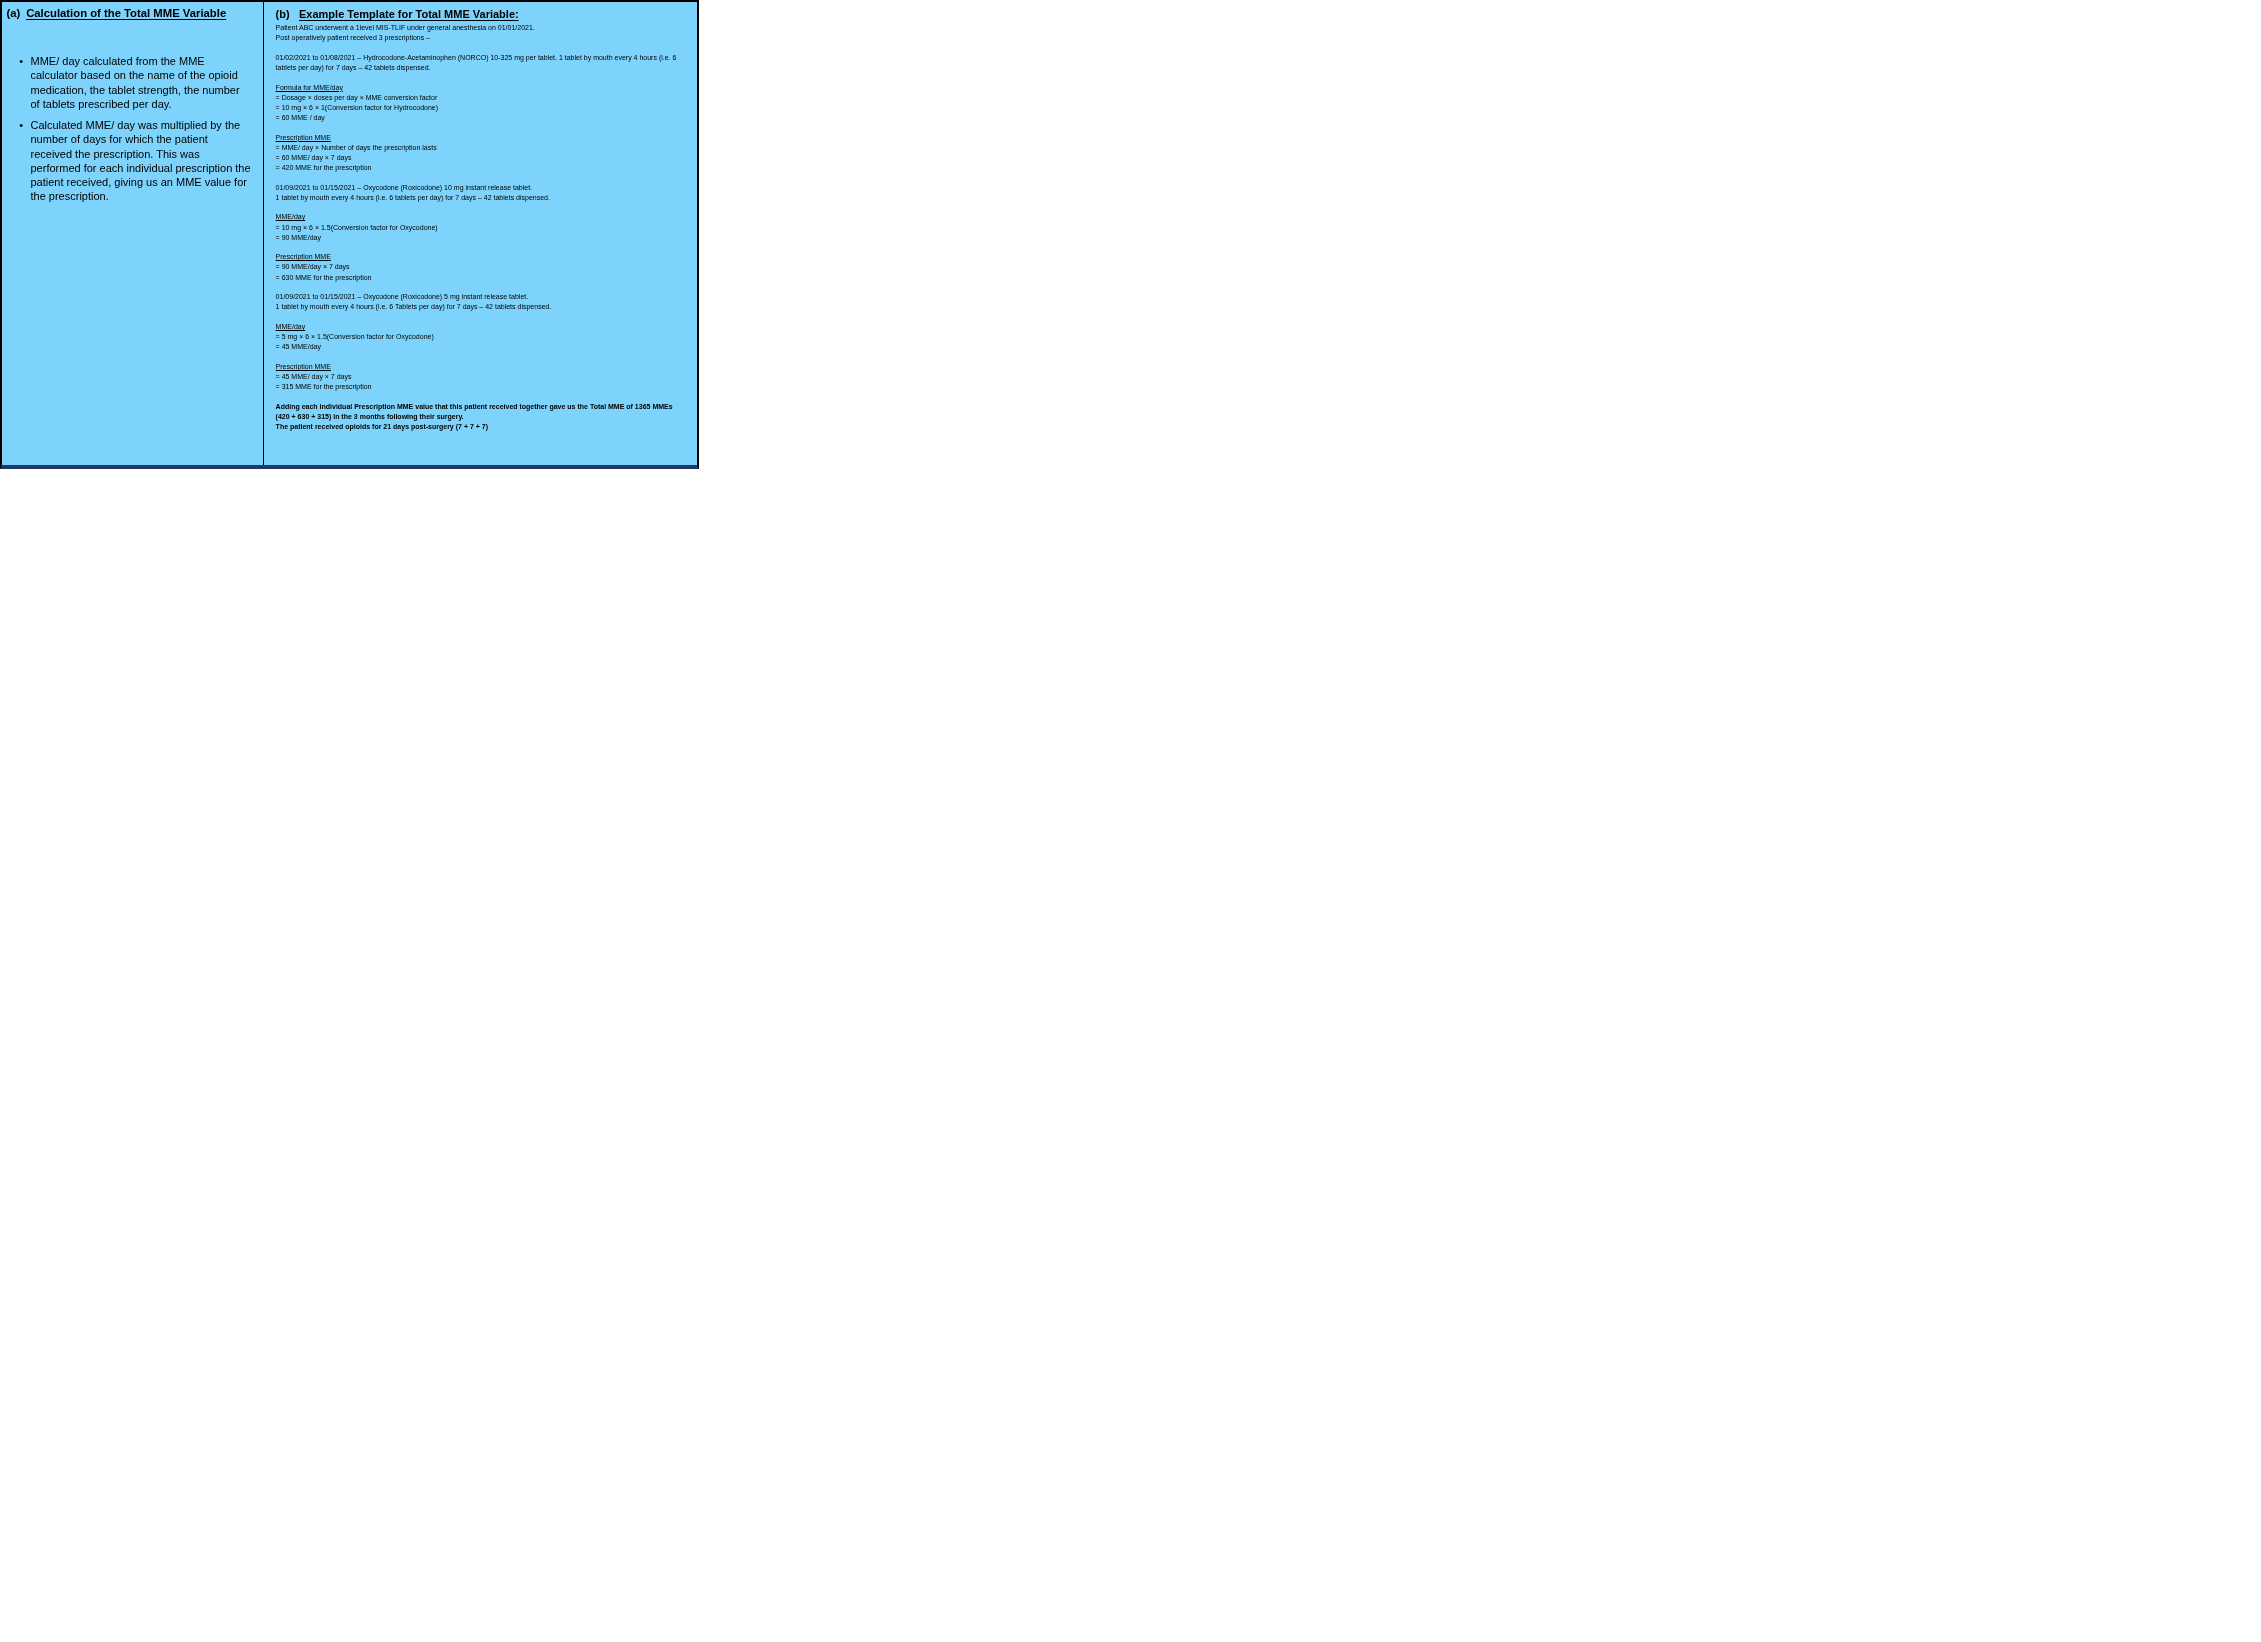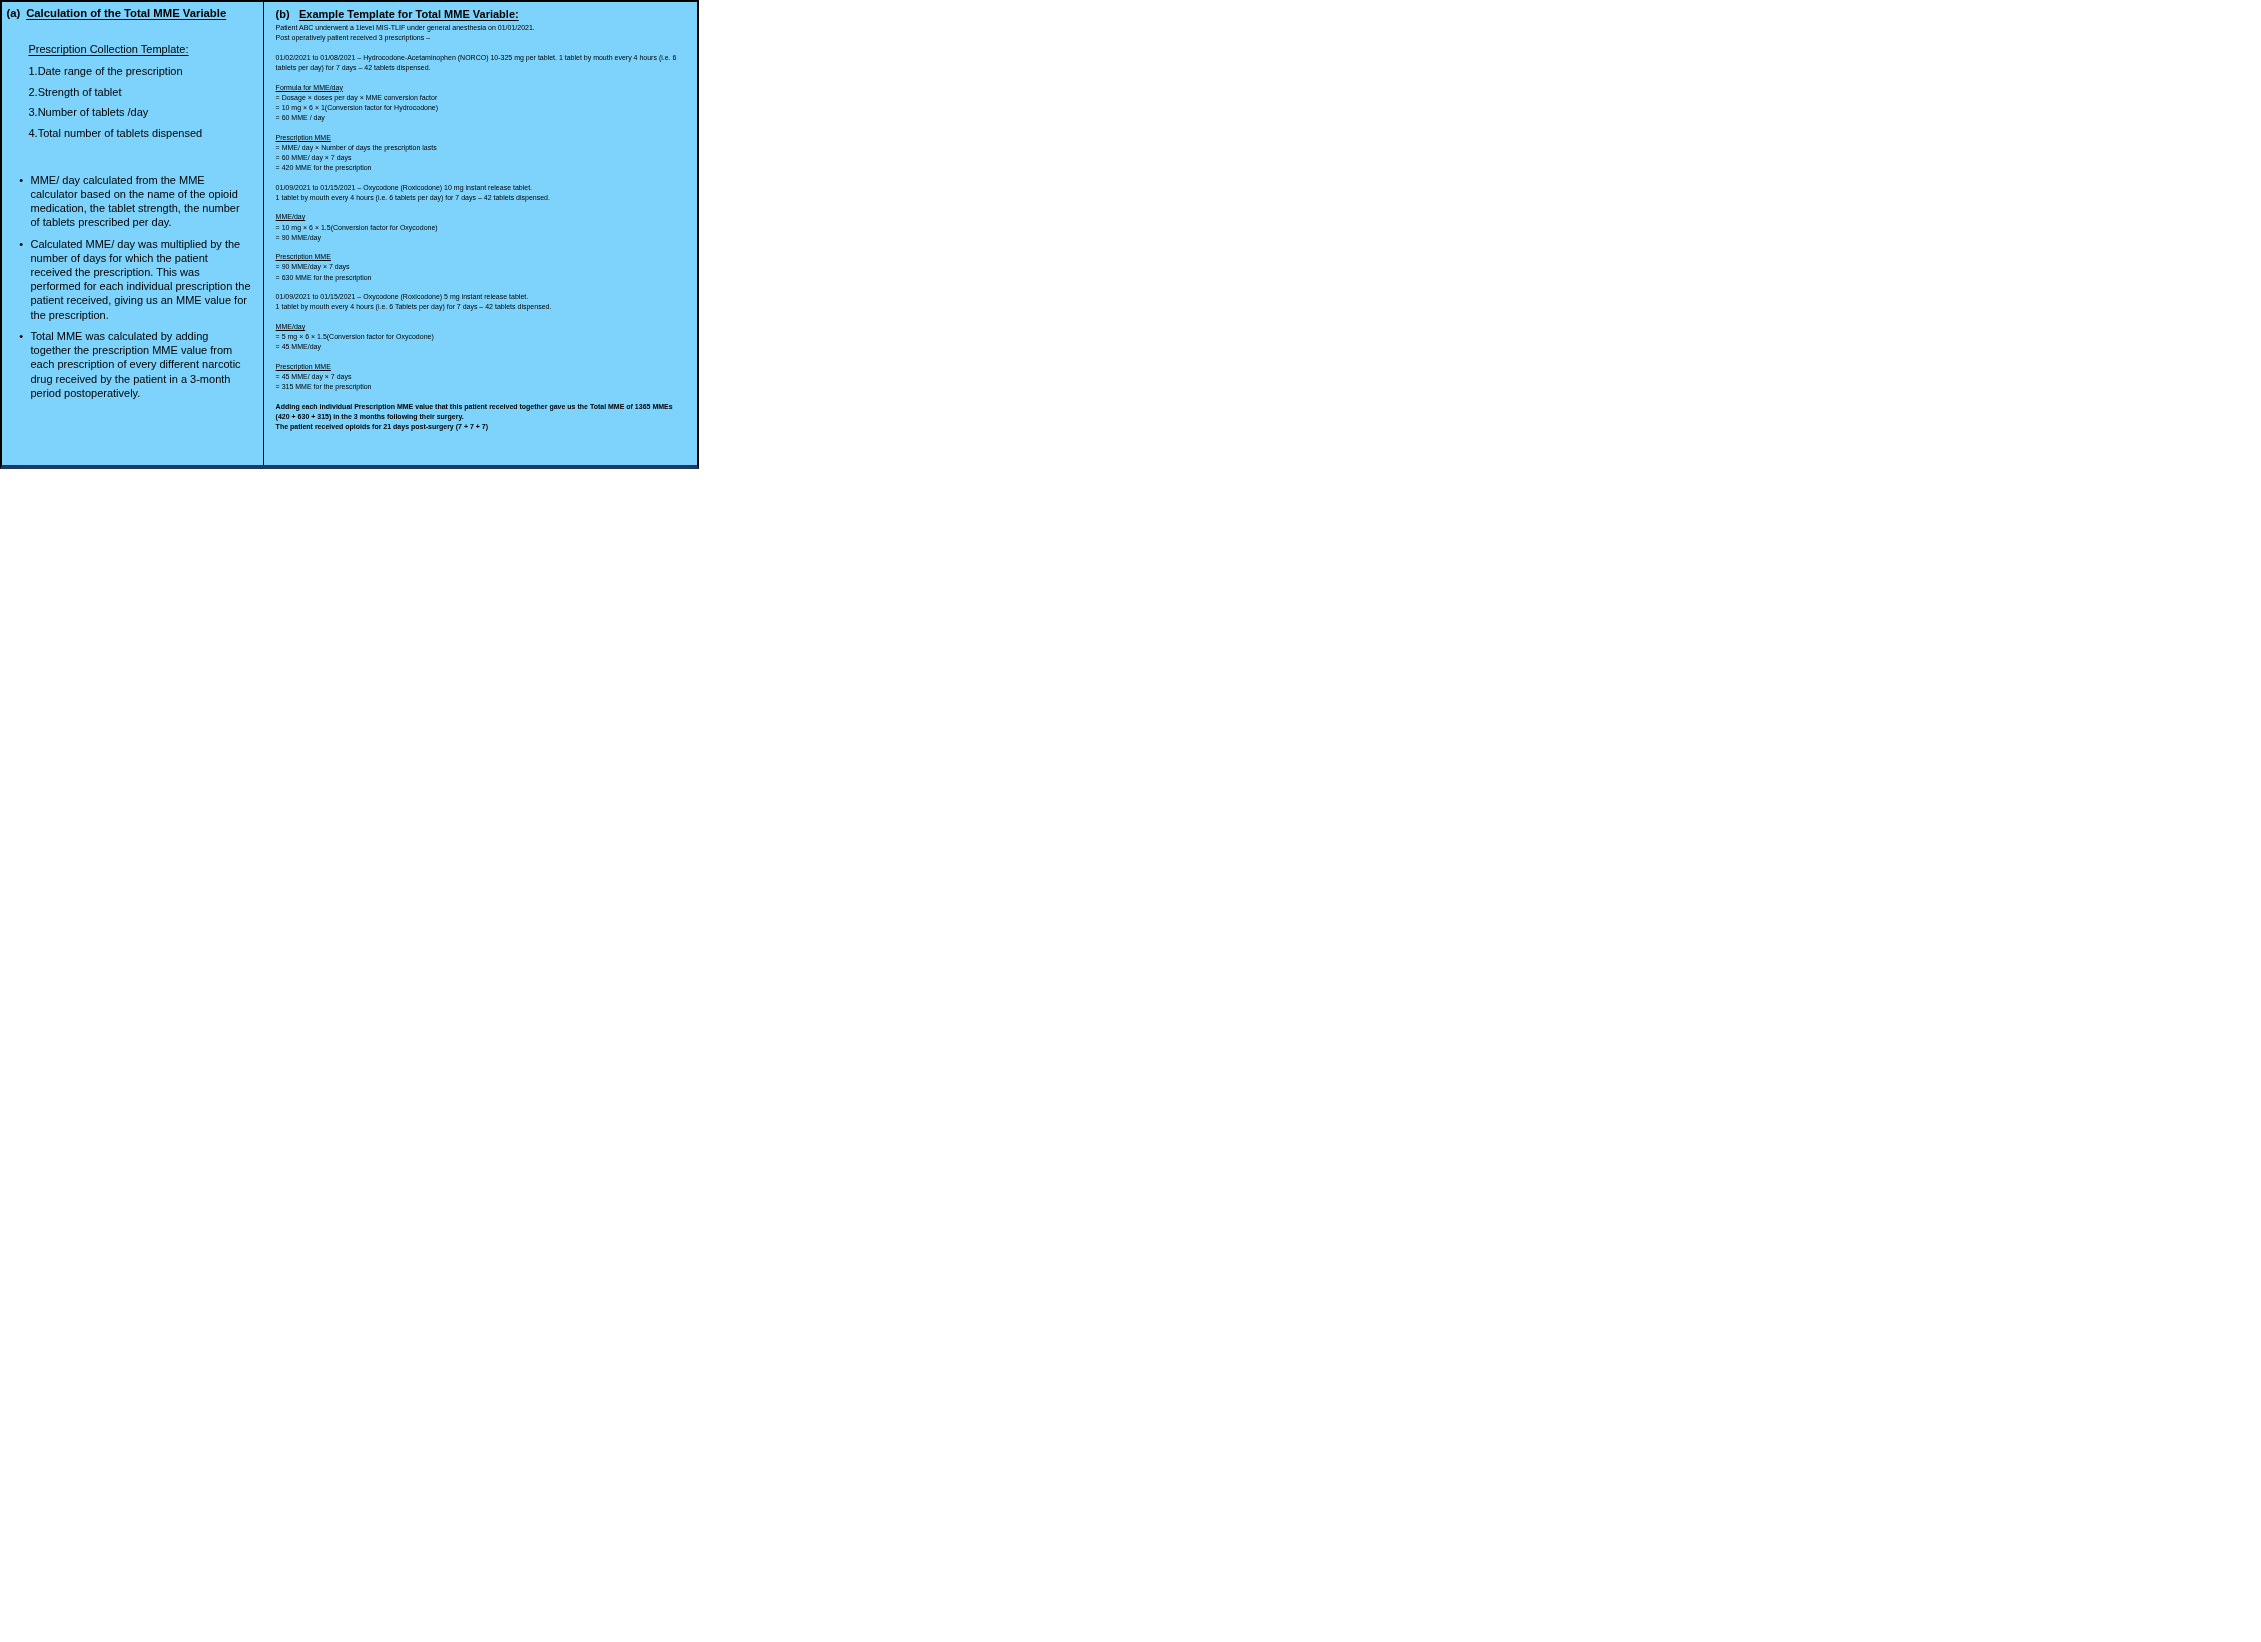--- a/index.html
+++ b/index.html
@@ -102,33 +102,23 @@
 </head>
 <body>
 
 <div class="figure">
 
   <section class="panel panel-a">
     <h1 class="panel-heading">
       <span class="panel-label">(a)</span>
       <span class="panel-title">Calculation of the Total MME Variable</span>
     </h1>
-    <div class="template-section">
-      <div class="template-heading">Prescription Collection Template:</div>
-      <div class="template-list">
-          <div class="template-item">1.Date range of the prescription</div>
-          <div class="template-item">2.Strength of tablet</div>
-          <div class="template-item">3.Number of tablets /day</div>
-          <div class="template-item">4.Total number of tablets dispensed</div>
-        </div>
-    </div>
     <ul class="bullet-list">
         <li class="bullet-item">MME/ day calculated from the MME calculator based on the name of the opioid medication, the tablet strength, the number of tablets prescribed per day.</li>
         <li class="bullet-item">Calculated MME/ day was multiplied by the number of days for which the patient received the prescription. This was performed for each individual prescription the patient received, giving us an MME value for the prescription.</li>
-        <li class="bullet-item">Total MME was calculated by adding together the prescription MME value from each prescription of every different narcotic drug received by the patient in a 3-month period postoperatively.</li>
       </ul>
   </section>
 
   <section class="panel panel-b">
     <h1 class="panel-heading">
       <span class="panel-label">(b)</span>
       <span class="panel-title">Example Template for Total MME Variable:</span>
     </h1>
     <div class="blocks">
         <div class="block block-text">

